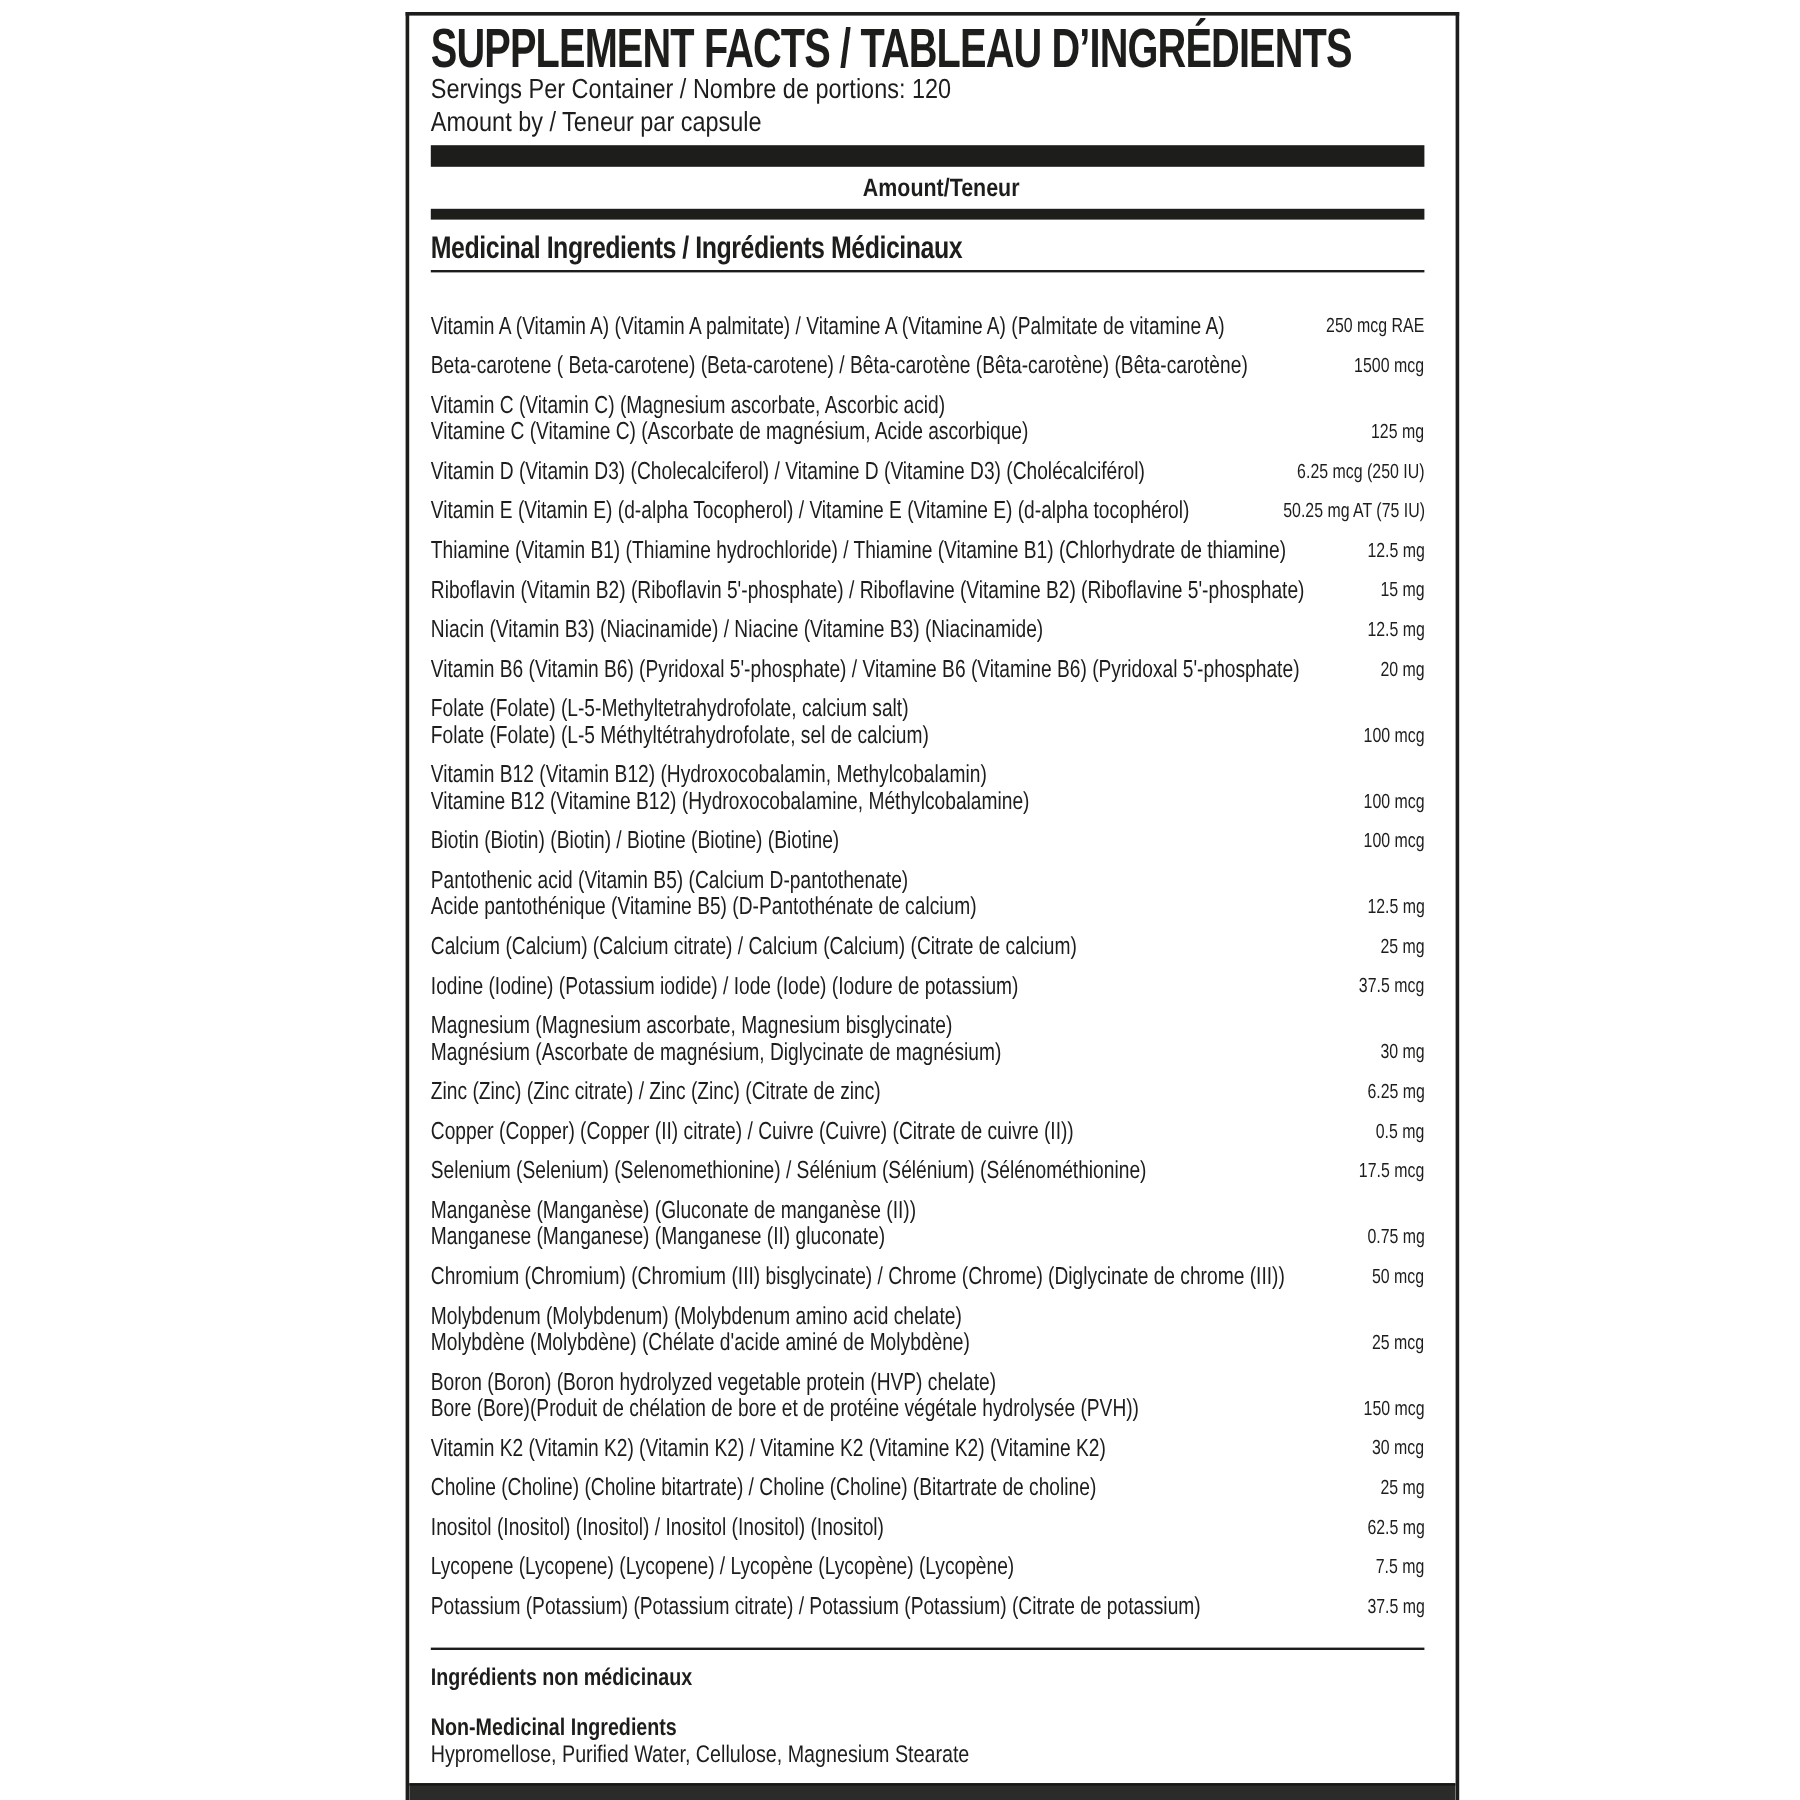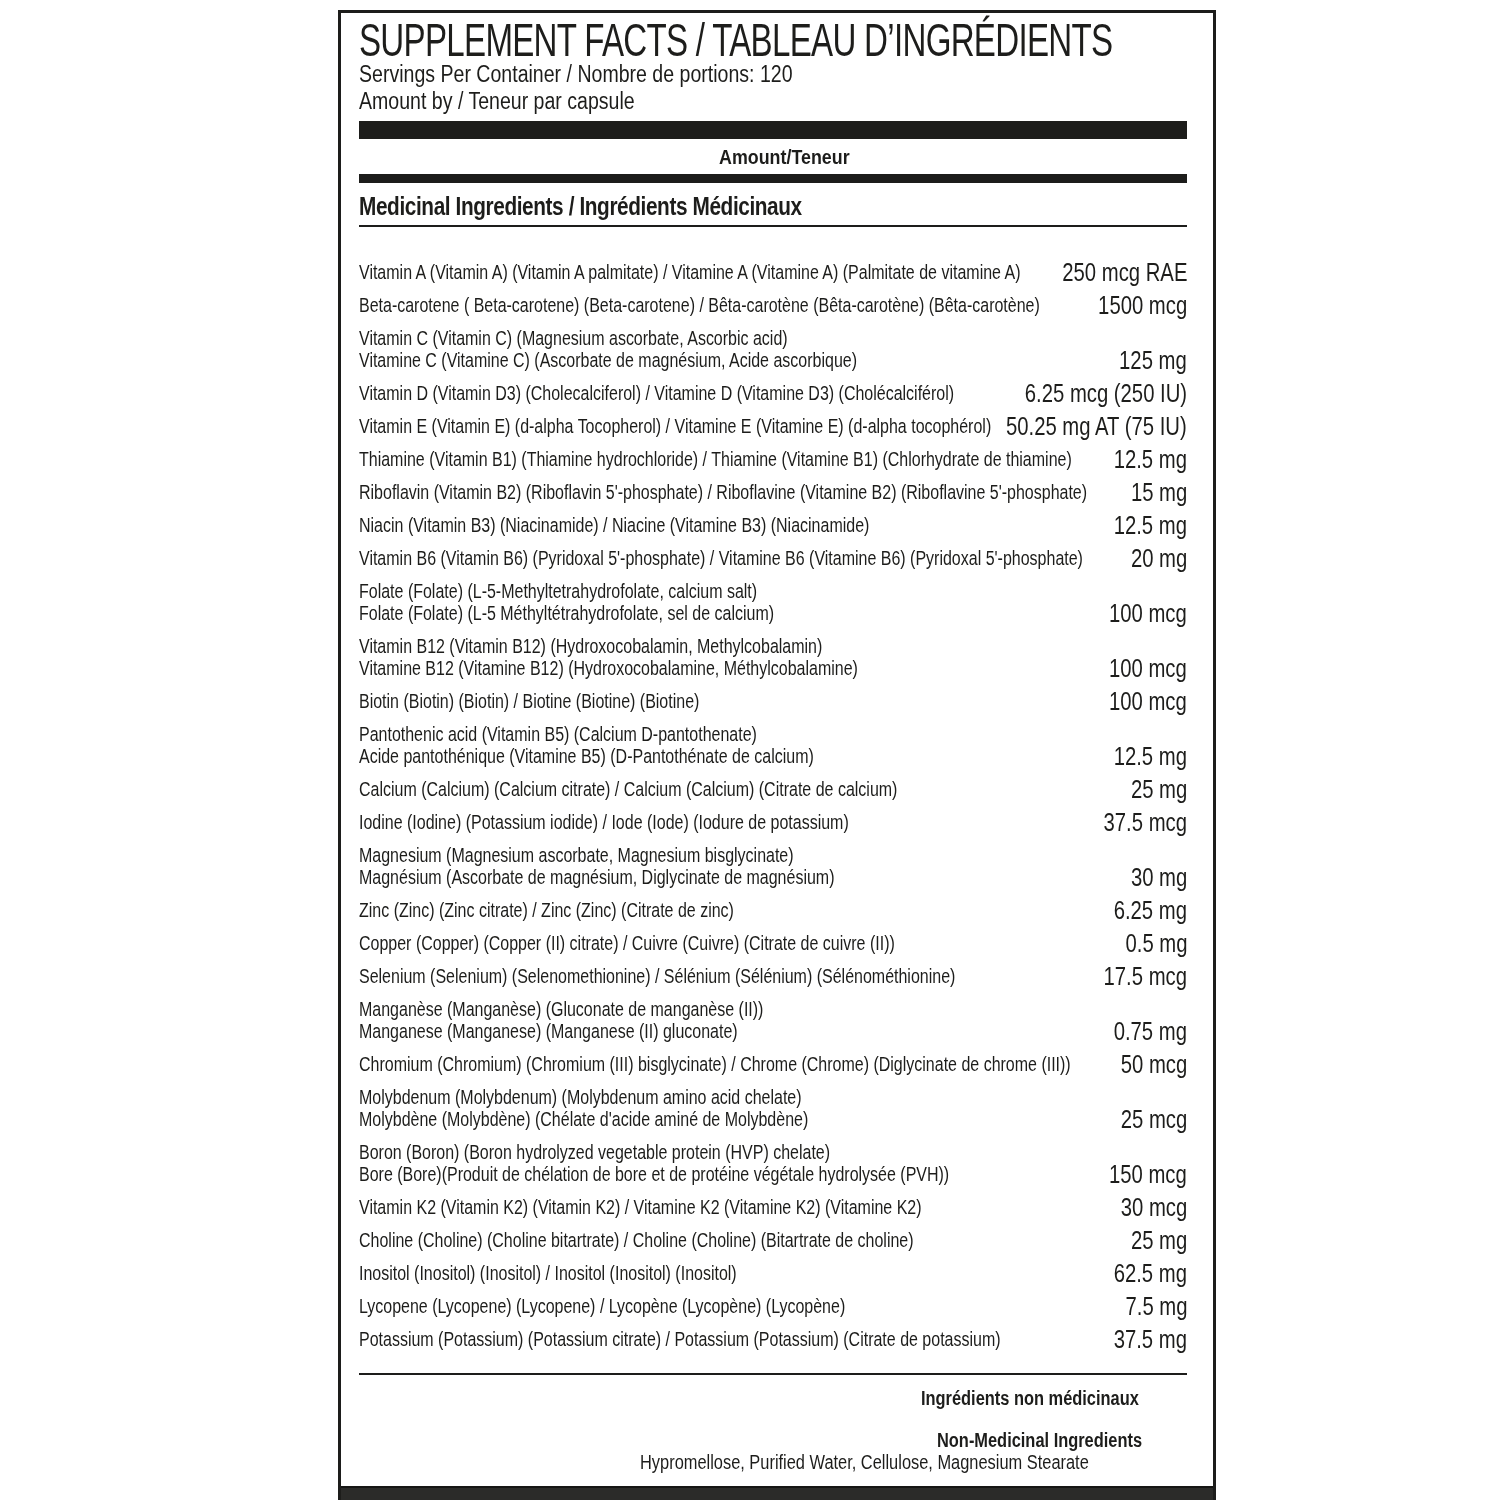--- a/index.html
+++ b/index.html
@@ -32,21 +32,21 @@
     display: inline-block;
     white-space: nowrap;
     transform: scaleX(0.78);
     transform-origin: 0 50%;
   }
   .cx-r { transform-origin: 100% 50%; }
 
   .title {
     margin-top: 5px;
     font-size: 46px;
-    font-weight: normal;
+    font-weight: bold;
     line-height: 44px;
     letter-spacing: -1px;
   }
   .title .cx { transform: scaleX(0.72); }
 
   .subline { font-size: 23px; line-height: 23px; margin-top: 4px; }
   .subline .cx { transform: scaleX(0.85); }
   .subline.first { margin-top: 1px; }
 
   .bar-thick { height: 18px; background: #1d1d1b; margin-top: 8px; }
@@ -72,27 +72,27 @@
 
   .rule { height: 2px; background: #1d1d1b; margin-top: 5px; }
 
   .rows { margin-top: 34px; }
   .row { position: relative; margin-bottom: 11px; }
   .row .name-line { font-size: 20.5px; line-height: 22px; }
   .row .amt {
     position: absolute;
     right: 0;
     bottom: 0;
-    font-size: 26px;
+    font-size: 17px;
     line-height: 22px;
     white-space: nowrap;
   }
 
   .footer-rule { height: 2px; background: #1d1d1b; margin-top: 23px; }
-  .footer-block { margin-top: 12px; font-size: 20px; line-height: 22px; text-align: right; }
+  .footer-block { margin-top: 12px; font-size: 20px; line-height: 22px; }
   .footer-block.second { margin-top: 20px; }
   .footer-heading { font-weight: bold; }
   .footer-block .cx { transform: scaleX(0.82); }
 
   .bottom-bar {
     position: absolute;
     left: 0; right: 0; bottom: 0;
     height: 12px;
     background: #2b2b29;
     border-top: 2px solid #161614;

